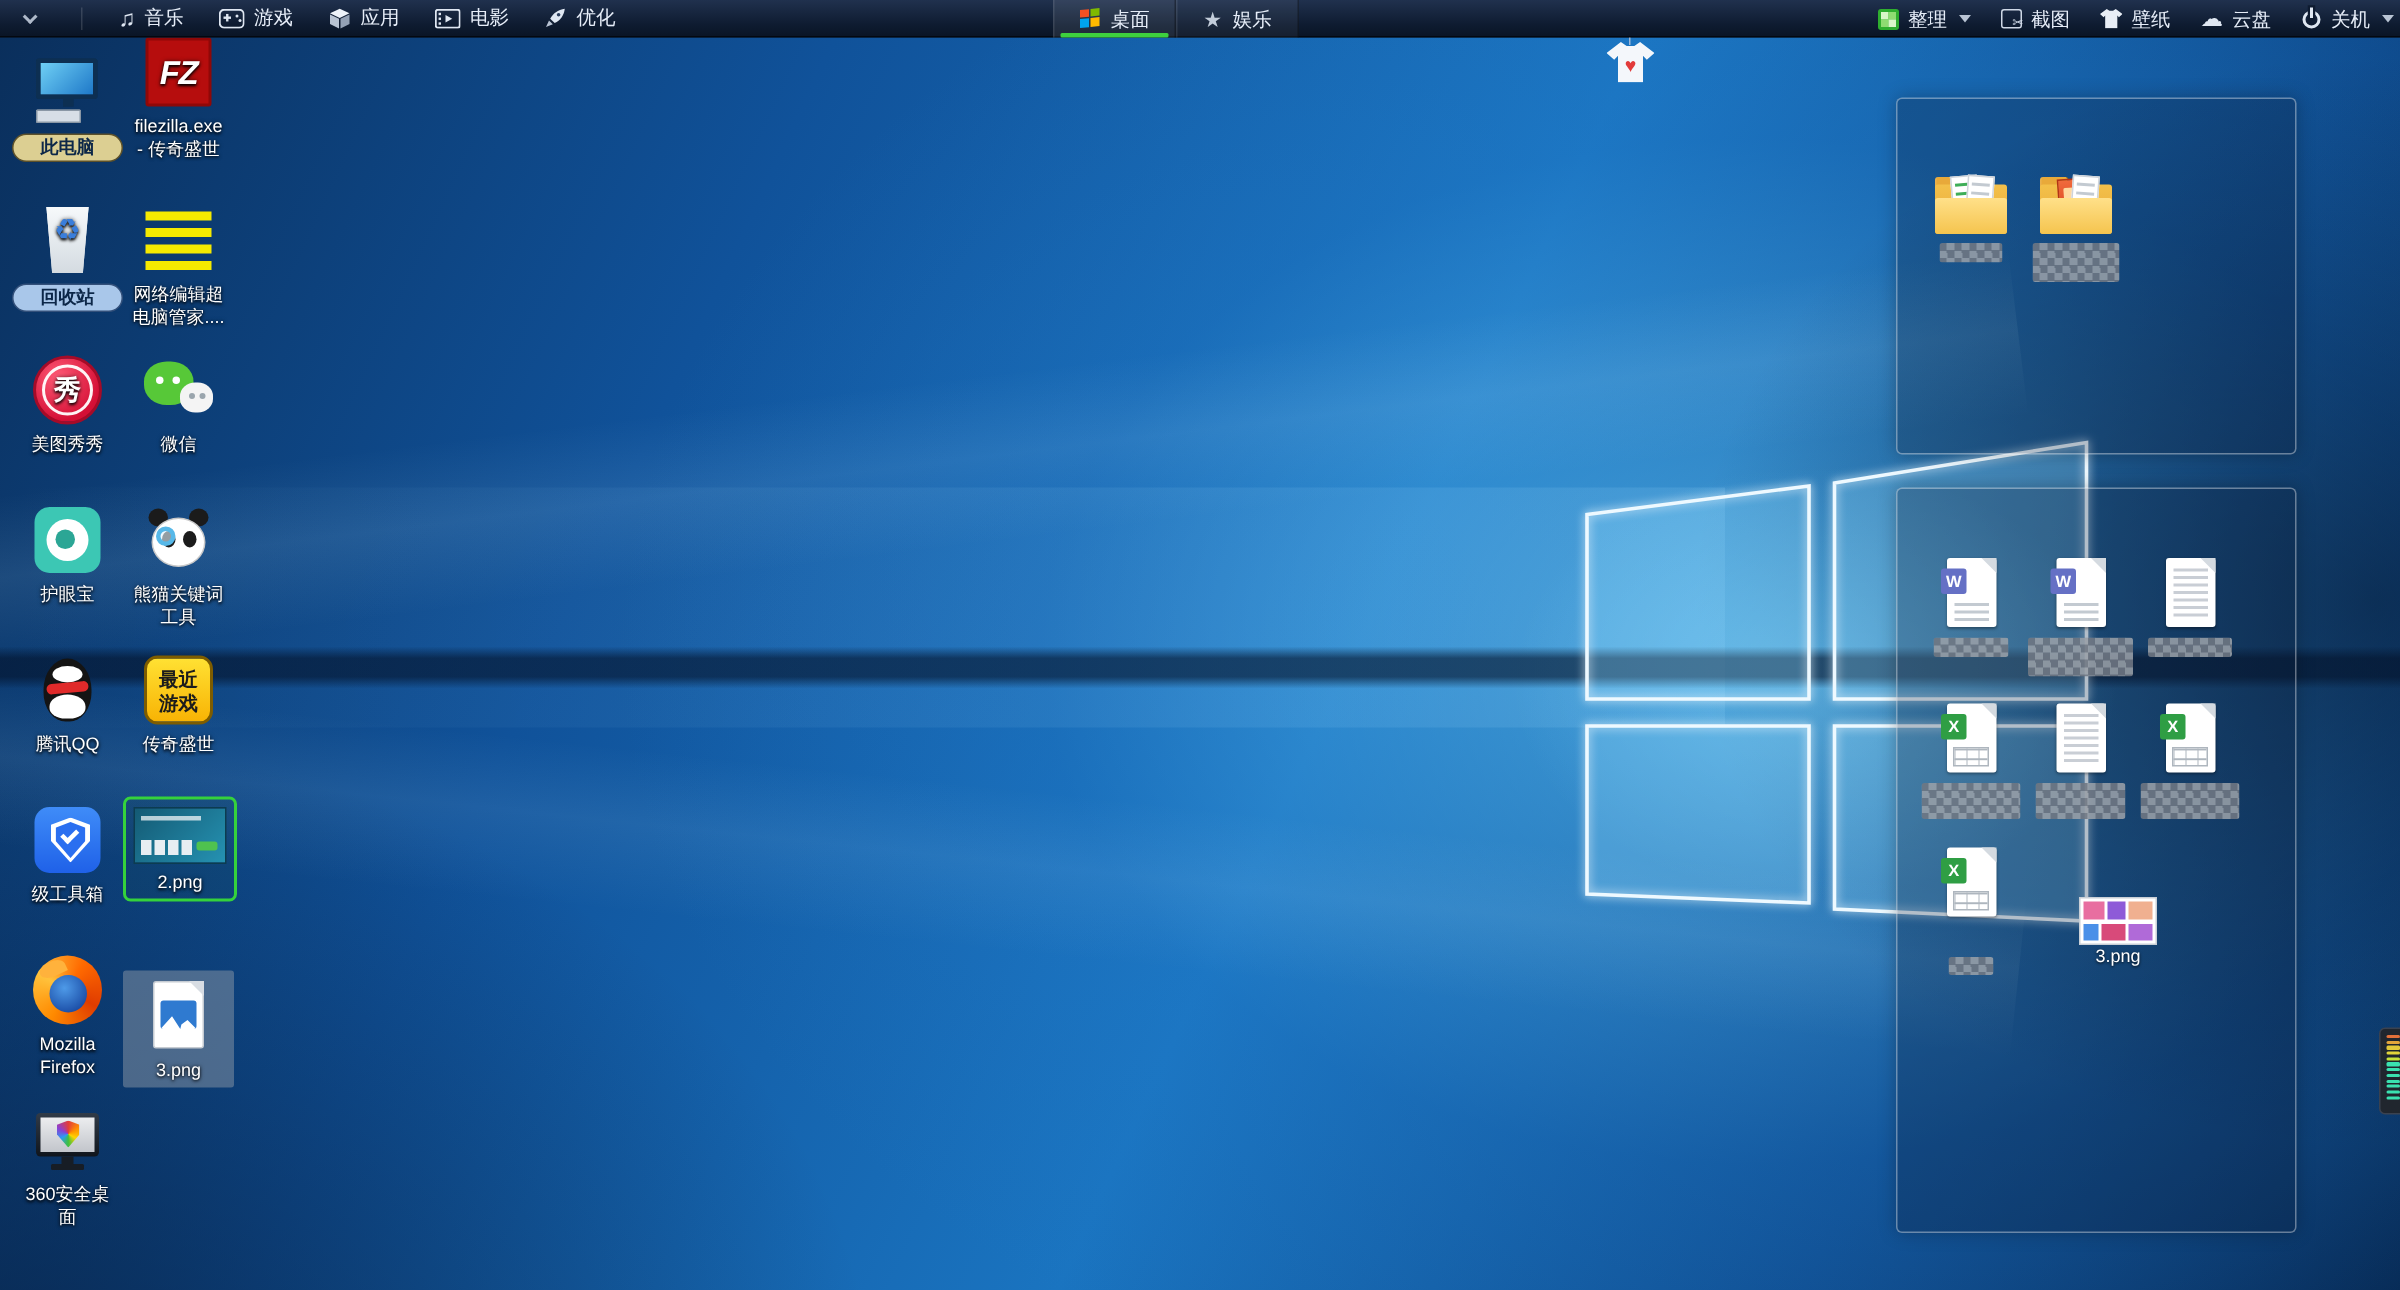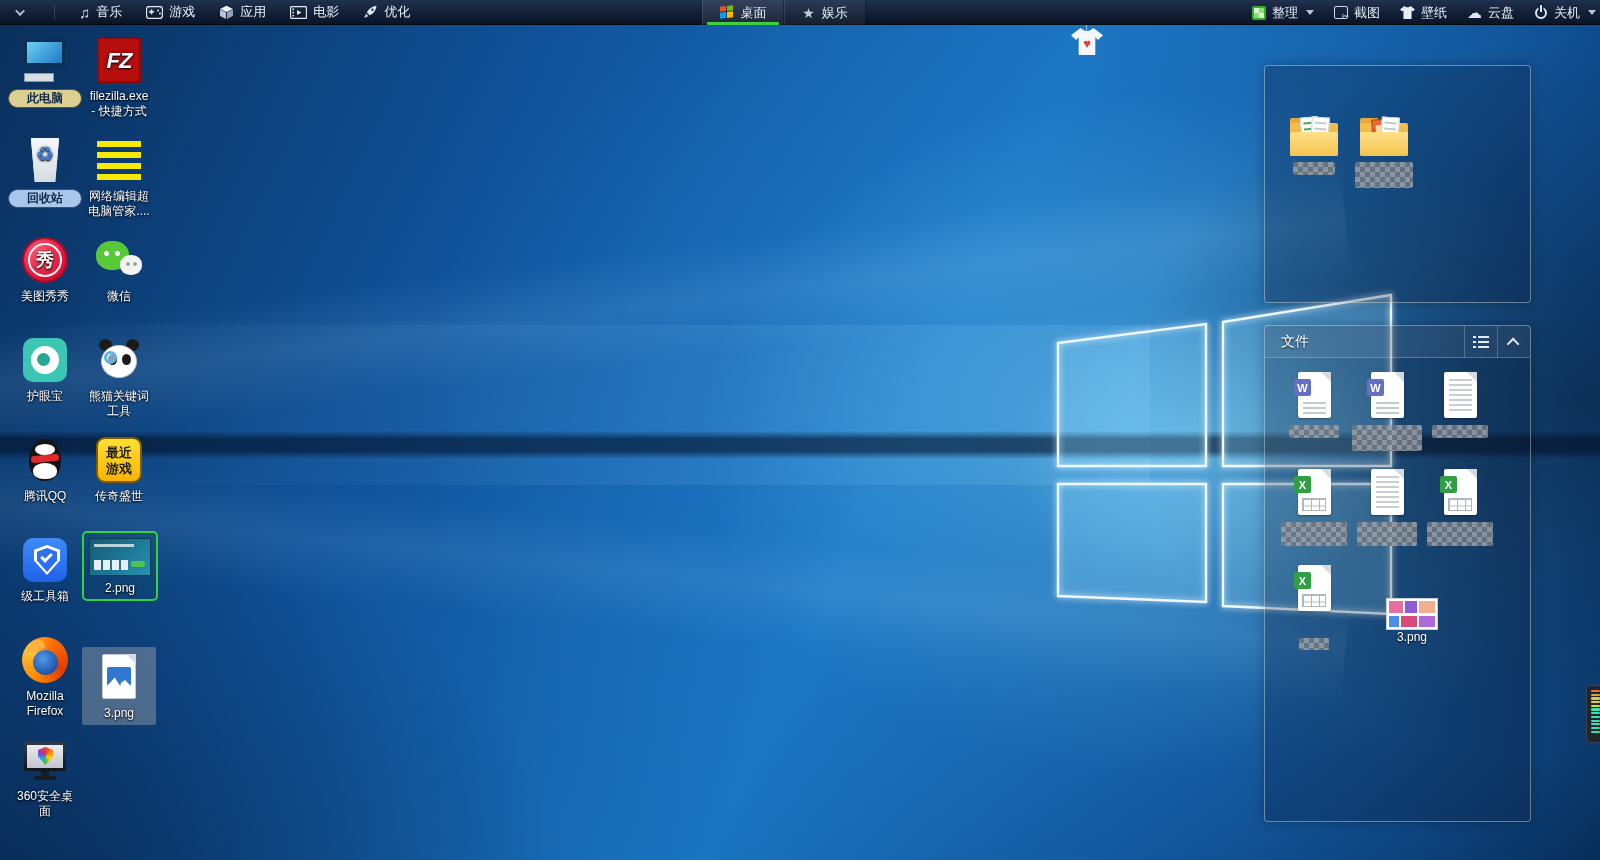--- a/index.html
+++ b/index.html
@@ -379,27 +379,27 @@
   <div class="art"><span class="a-computer"><span class="scr"></span><span class="stand"></span><span class="kbd"></span></span><div class="a-computer" style="position:absolute;inset:0">
         <div class="scr"></div>
         <div class="stand"></div>
         <div class="kbd"></div>
       </div></div>
   <div class="lbl">
       <span class="pill tan">此电脑</span>
     </div>
 </div>
 
-<div class="cell" style="left:82px;top:36px">
+<div class="cell" style="left:82px;top:24px">
   <div class="art">
       <div class="a-fz">FZ</div>
     </div>
   <div class="lbl">
       <span>filezilla.exe</span>
-      <span>- 快捷方式</span>
+      <span>- 传奇盛世</span>
     </div>
 </div>
 
 <div class="cell" style="left:8px;top:136px">
   <div class="art">
       <div class="a-bin">
         <div class="bucket"></div>
         <div class="glyph">♻</div>
       </div>
       <div class="a-bin" style="position:absolute;inset:0">
@@ -613,38 +613,20 @@
           <i></i>
           <i></i>
         </div>
         <div class="front"></div>
       </div>
     <div class="censor" style="width:58px;height:26px"></div>
   </div>
 </div>
 
 <div class="panel" style="top:325px;height:497px">
-  <div class="phdr">
-    <span class="ttl">文件</span>
-    <span class="pbtns">
-      <span class="pbtn">
-          <span class="list-ic">
-            <i></i>
-            <b></b>
-            <i></i>
-            <b></b>
-            <i></i>
-            <b></b>
-          </span>
-        </span>
-      <span class="pbtn">
-          <span class="chev-up"></span>
-        </span>
-    </span>
-  </div>
 
   <div class="pcell" style="left:14px;top:45px">
     <div class="a-doc">
         <div class="page"></div>
         <div class="fold"></div>
         <div class="badge w">W</div>
         <div class="lines">
           <i style="top:31px"></i>
           <i style="top:36px"></i>
           <i style="top:41px"></i>

